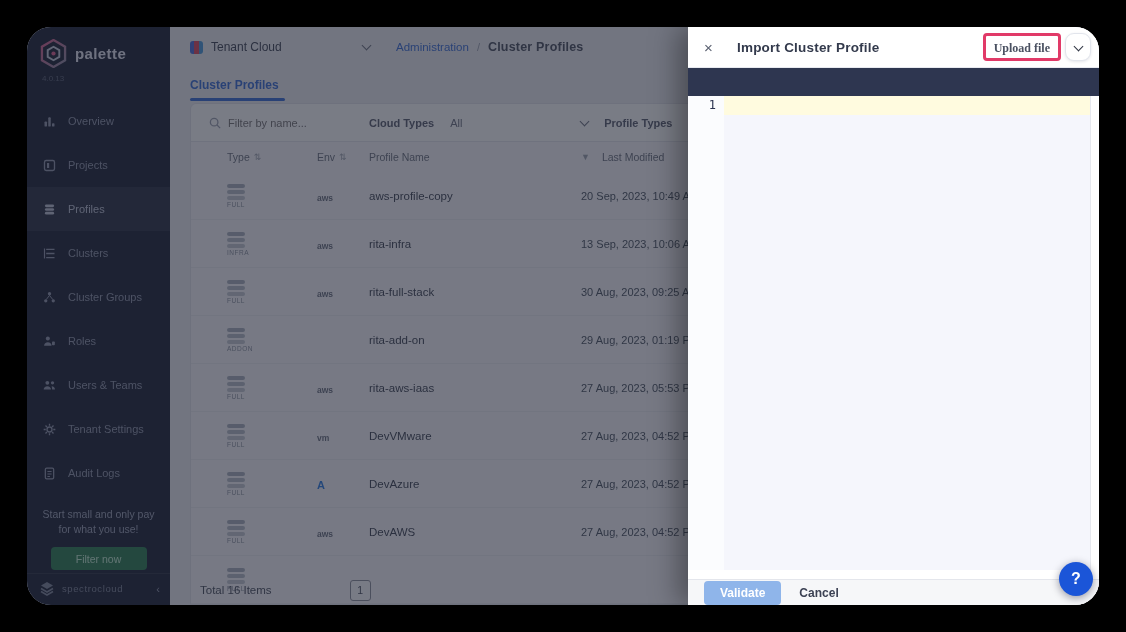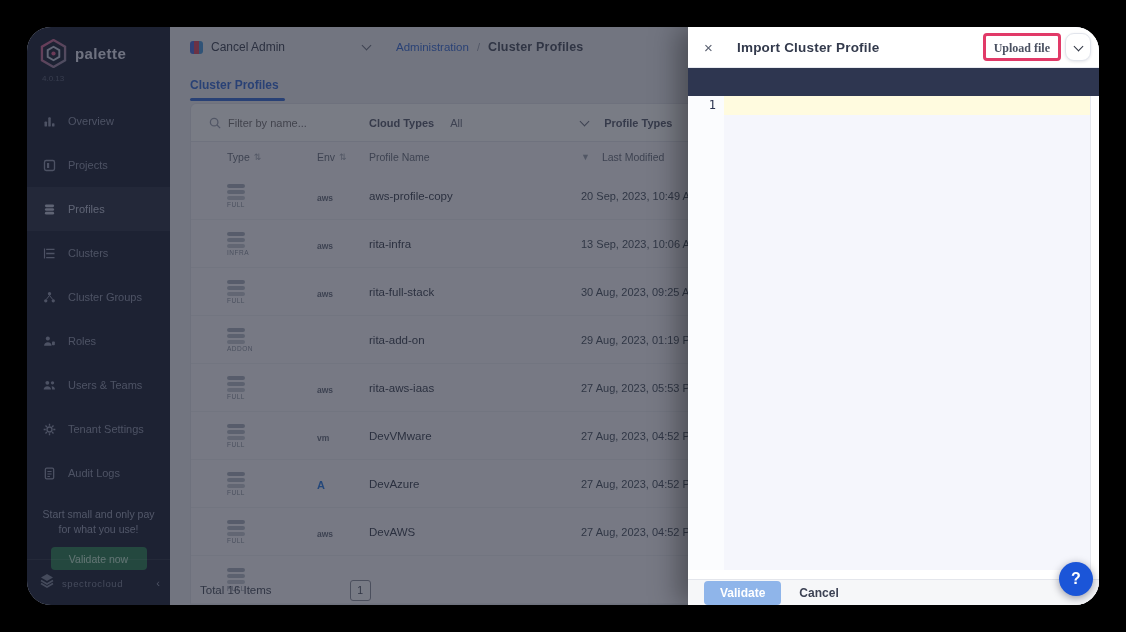--- a/index.html
+++ b/index.html
@@ -19,22 +19,22 @@
   .nav { position:absolute; top:72px; left:0; right:0; }
   .nav-item { height:44px; display:flex; align-items:center; gap:11px; padding-left:15px;
               font-size:11px; color:#8f97ab; cursor:pointer; }
   .nav-item svg { width:15px; height:15px; flex:0 0 15px; }
   .nav-item.active { background:rgba(255,255,255,.07); color:#b9c0d2; }
   .promo { position:absolute; top:480px; left:0; right:0; text-align:center;
            font-size:10.5px; line-height:15px; color:#9aa2b6; }
   .upgrade-btn { display:block; margin:10px auto 0; width:96px; height:23px; border:none;
                  border-radius:4px; background:#2f7f55; color:#bfe8cf; font-size:10.5px;
                  font-family:inherit; cursor:pointer; }
-  .side-foot { position:absolute; bottom:16px; left:0; right:0; height:30px;
-               border-top:1px solid rgba(255,255,255,.08); display:flex; align-items:flex-end;
+  .side-foot { position:absolute; bottom:2px; left:0; right:0; height:30px;
+               border-top:1px solid rgba(255,255,255,.08); display:flex; align-items:center;
                padding:0 10px 0 12px; gap:7px; }
   .side-foot .mark { width:16px; height:16px; }
   .side-foot .txt { font-size:9.5px; color:#7d8598; letter-spacing:.6px; flex:1; }
   .collapse { color:#8f97ab; font-size:11px; cursor:pointer; }
 
   
   .main { position:absolute; left:143px; top:0; right:0; height:100%; }
   .topbar { height:40px; display:flex; align-items:center; padding-left:20px; }
   .proj-select { display:flex; align-items:center; gap:8px; width:180px; cursor:pointer; }
   .tenant-ic { width:13px; height:13px; border-radius:3px; overflow:hidden; display:flex; }
@@ -241,21 +241,21 @@
                 <rect x="4" y="2.5" width="10" height="13" rx="1.6" fill="none" stroke="currentColor" stroke-width="1.5"></rect>
                 <path d="M6.5 6.5h5M6.5 9.5h5M6.5 12.5h3" stroke="currentColor" stroke-width="1.3"></path>
               </svg>
             </span>
                <span>Audit Logs</span>
           </div>
         </div>
       <div class="promo">
         <div>Start small and only pay</div>
         <div>for what you use!</div>
-        <button class="upgrade-btn">Validate now</button>
+        <button class="upgrade-btn">Filter now</button>
       </div>
       <div class="side-foot">
         <svg class="mark" viewBox="0 0 16 16">
           <path d="M8 1 14 4.5 8 8 2 4.5 Z" fill="#6f7popularity788" opacity="0"></path>
           <path d="M8 1 14 4.5 8 8 2 4.5 Z" fill="#7d8598"></path>
           <path d="M2 7.5 8 11 14 7.5" fill="none" stroke="#7d8598" stroke-width="1.6"></path>
           <path d="M2 10.5 8 14 14 10.5" fill="none" stroke="#7d8598" stroke-width="1.6"></path>
         </svg>
         <span class="txt">spectrocloud</span>
         <span class="collapse">‹</span>
@@ -263,21 +263,21 @@
     </div>
 
     <div class="main">
       <div class="topbar">
         <div class="proj-select">
           <span class="tenant-ic">
               <i></i>
               <i></i>
               <i></i>
             </span>
-          <span class="proj-label">Cancel Admin</span>
+          <span class="proj-label">Tenant Cloud</span>
           <span class="chev"></span>
         </div>
         <div class="crumbs">
           <span class="crumb-link">Administration</span>
           <span class="crumb-sep">/</span>
           <span class="crumb-cur">Cluster Profiles</span>
         </div>
       </div>
 
       <div class="tabrow">

